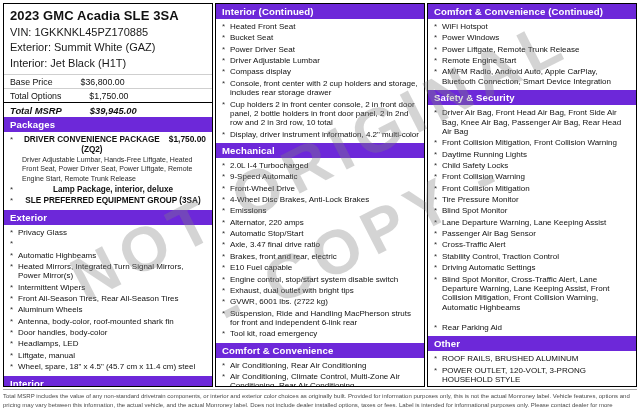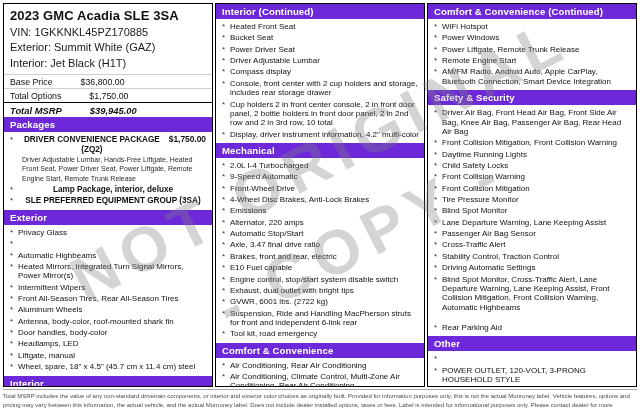--- a/index.html
+++ b/index.html
@@ -328,20 +328,21 @@
         </div>
         <div class="item-row gap">
           <span class="bullet">*</span>
           <span class="item-text">Rear Parking Aid</span>
         </div>
       </div>
       <div class="sec-head">Other</div>
       <div class="sec-body">
         <div class="item-row">
           <span class="bullet">*</span>
+          <span class="item-text">ROOF RAILS, BRUSHED ALUMINUM</span>
         </div>
         <div class="item-row">
           <span class="bullet">*</span>
           <span class="item-text">POWER OUTLET, 120-VOLT, 3-PRONG HOUSEHOLD STYLE</span>
         </div>
       </div>
     </div>
 </div>
 
 <div class="footer">Total MSRP includes the value of any non-standard drivetrain components, or interior and exterior color choices as originally built. Provided for information purposes only, this is not the actual Monroney label. Vehicle features, options and pricing may vary between this information, the actual vehicle, and the actual Monroney label. Does not include dealer installed options, taxes or fees. Label is intended for informational purposes only. Please contact dealer for more information.</div>

